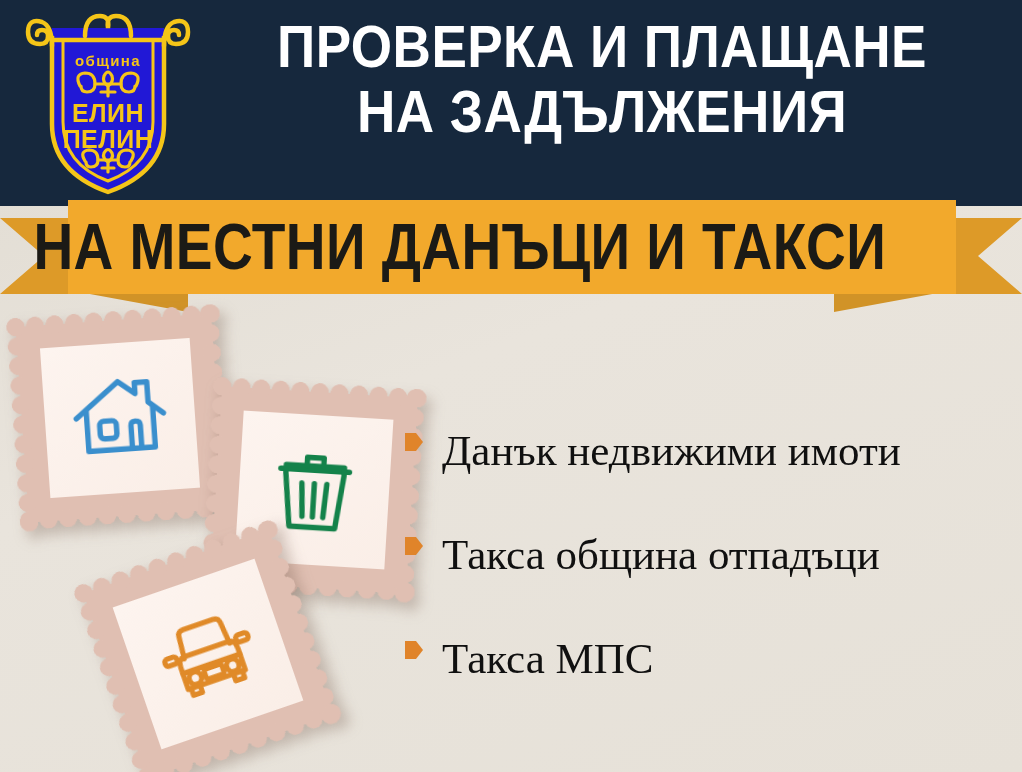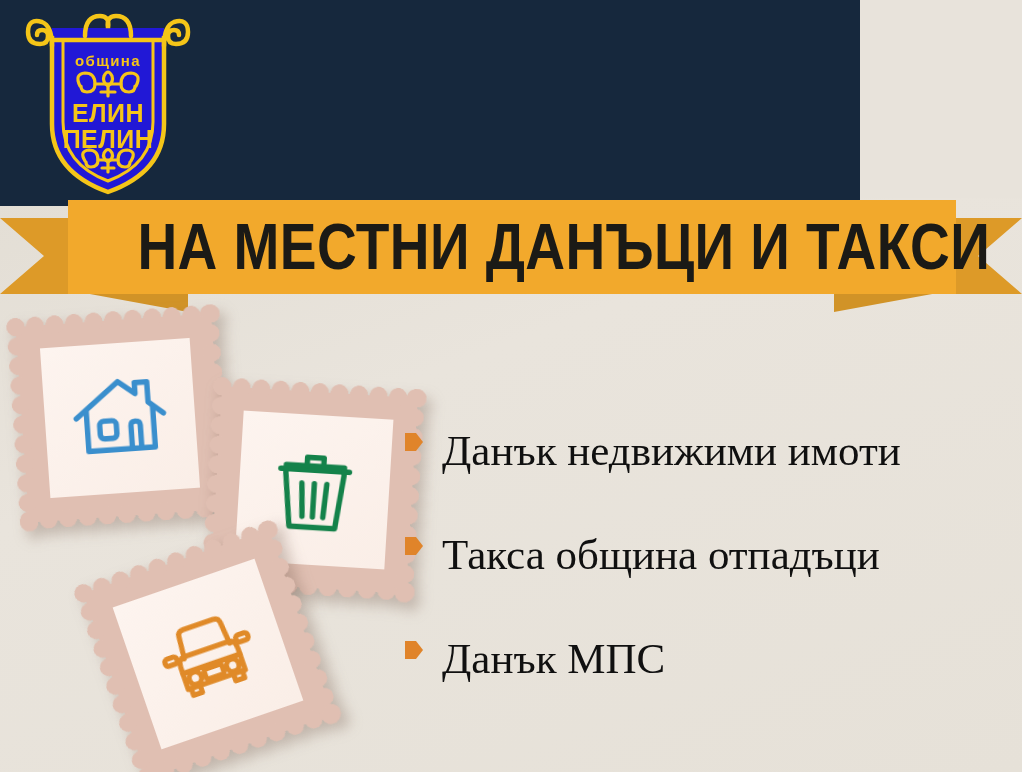--- a/index.html
+++ b/index.html
@@ -24,21 +24,21 @@
     position: absolute;
     left: 0; top: 198px;
     width: 1022px; height: 574px;
     background: linear-gradient(160deg, #e3ded5 0%, #e9e4dc 35%, #e6e1d8 100%);
   }
 
   
   .header {
     position: absolute;
     left: 0; top: 0;
-    width: 860px; height: 206px;
+    width: 1022px; height: 206px;
     background: #16283d;
     overflow: hidden;
   }
 
   
   .logo {
     position: absolute;
     left: 22px; top: 6px;
     width: 172px; height: 190px;
   }
@@ -93,21 +93,21 @@
   .ribbon-shadow.left  { left: 68px;  clip-path: polygon(0 0, 120px 0, 120px 22px); }
   .ribbon-shadow.right { right: 68px; clip-path: polygon(0 0, 120px 0, 0 22px); }
 
   .ribbon-plate {
     position: absolute;
     left: 68px; top: 4px;
     width: 888px; height: 94px;
     background: #f2a92c;
     display: flex;
     align-items: center;
-    justify-content: flex-start;
+    justify-content: flex-end;
   }
   .ribbon-text {
     color: #1b1a16;
     font-family: "Liberation Sans Narrow", "Liberation Sans", sans-serif;
     font-weight: 700;
     font-size: 64px;
     line-height: 1;
     letter-spacing: 0.5px;
     transform: scaleX(0.86);
     transform-origin: center;
@@ -220,20 +220,24 @@
           <path d="M63 155 Q57 145 67 144 Q76 144 76 154 Q76 161 69 161 Q64 161 64 156"></path>
           <path d="M109 155 Q115 145 105 144 Q96 144 96 154 Q96 161 103 161 Q108 161 108 156"></path>
           <path d="M82 147 Q86 140 90 147 Q92 152 86 156 Q80 152 82 147 Z"></path>
           <path d="M76 154 L96 154"></path>
           <path d="M86 156 L86 166"></path>
           <path d="M80 162 L92 162"></path>
         </g>
       </svg>
     </div>
 
+    <div class="title-block">
+      <span class="title-line line1">ПРОВЕРКА И ПЛАЩАНЕ</span>
+      <span class="title-line line2">НА ЗАДЪЛЖЕНИЯ</span>
+    </div>
   </div>
 
   <div class="ribbon">
     <div class="ribbon-tail left"></div>
     <div class="ribbon-tail right"></div>
     <div class="ribbon-shadow left"></div>
     <div class="ribbon-shadow right"></div>
     <div class="ribbon-plate">
       <span class="ribbon-text">НА МЕСТНИ ДАНЪЦИ И ТАКСИ</span>
     </div>
@@ -312,18 +316,18 @@
       </span>
       <span class="list-label">Такса община отпадъци</span>
     </div>
 
     <div class="list-item">
       <span class="bullet">
         <svg viewBox="0 0 20 24" xmlns="http://www.w3.org/2000/svg" aria-hidden="true">
           <path d="M1 3 L12 3 L19 12 L12 21 L1 21 Z" fill="#e0842a"></path>
         </svg>
       </span>
-      <span class="list-label">Данък МПС</span>
+      <span class="list-label">Такса МПС</span>
     </div>
 
   </div>
 
 </div>
 
 </body></html>

